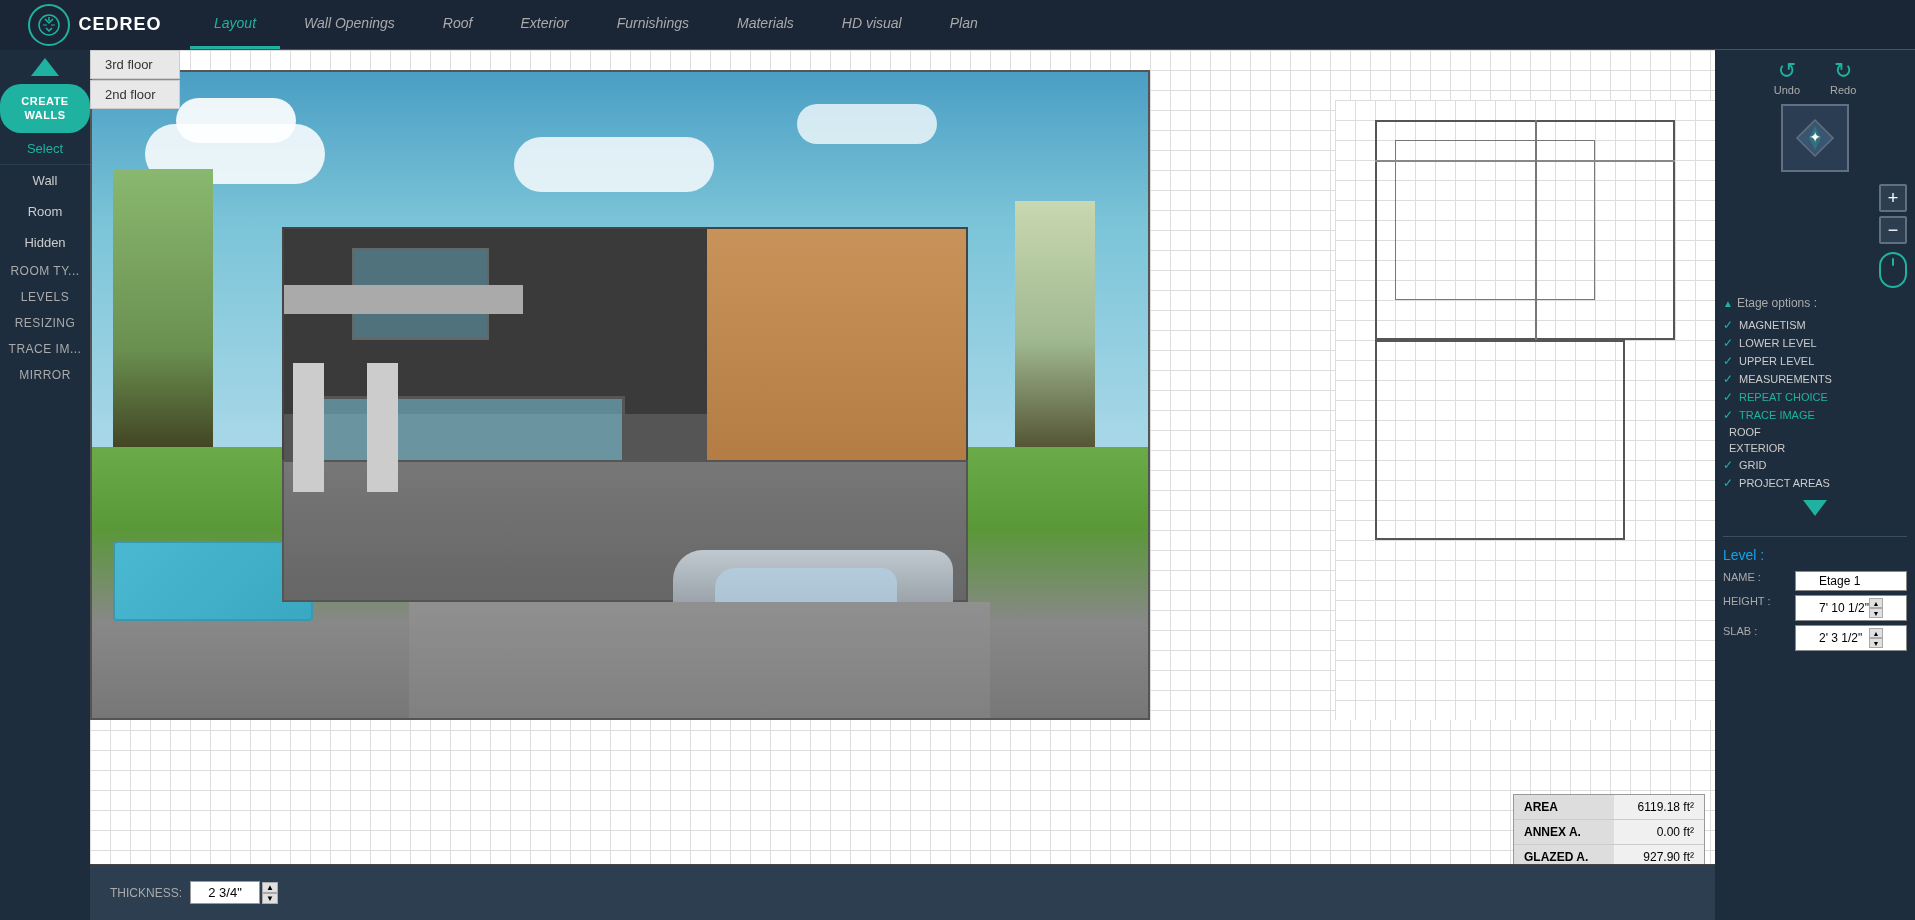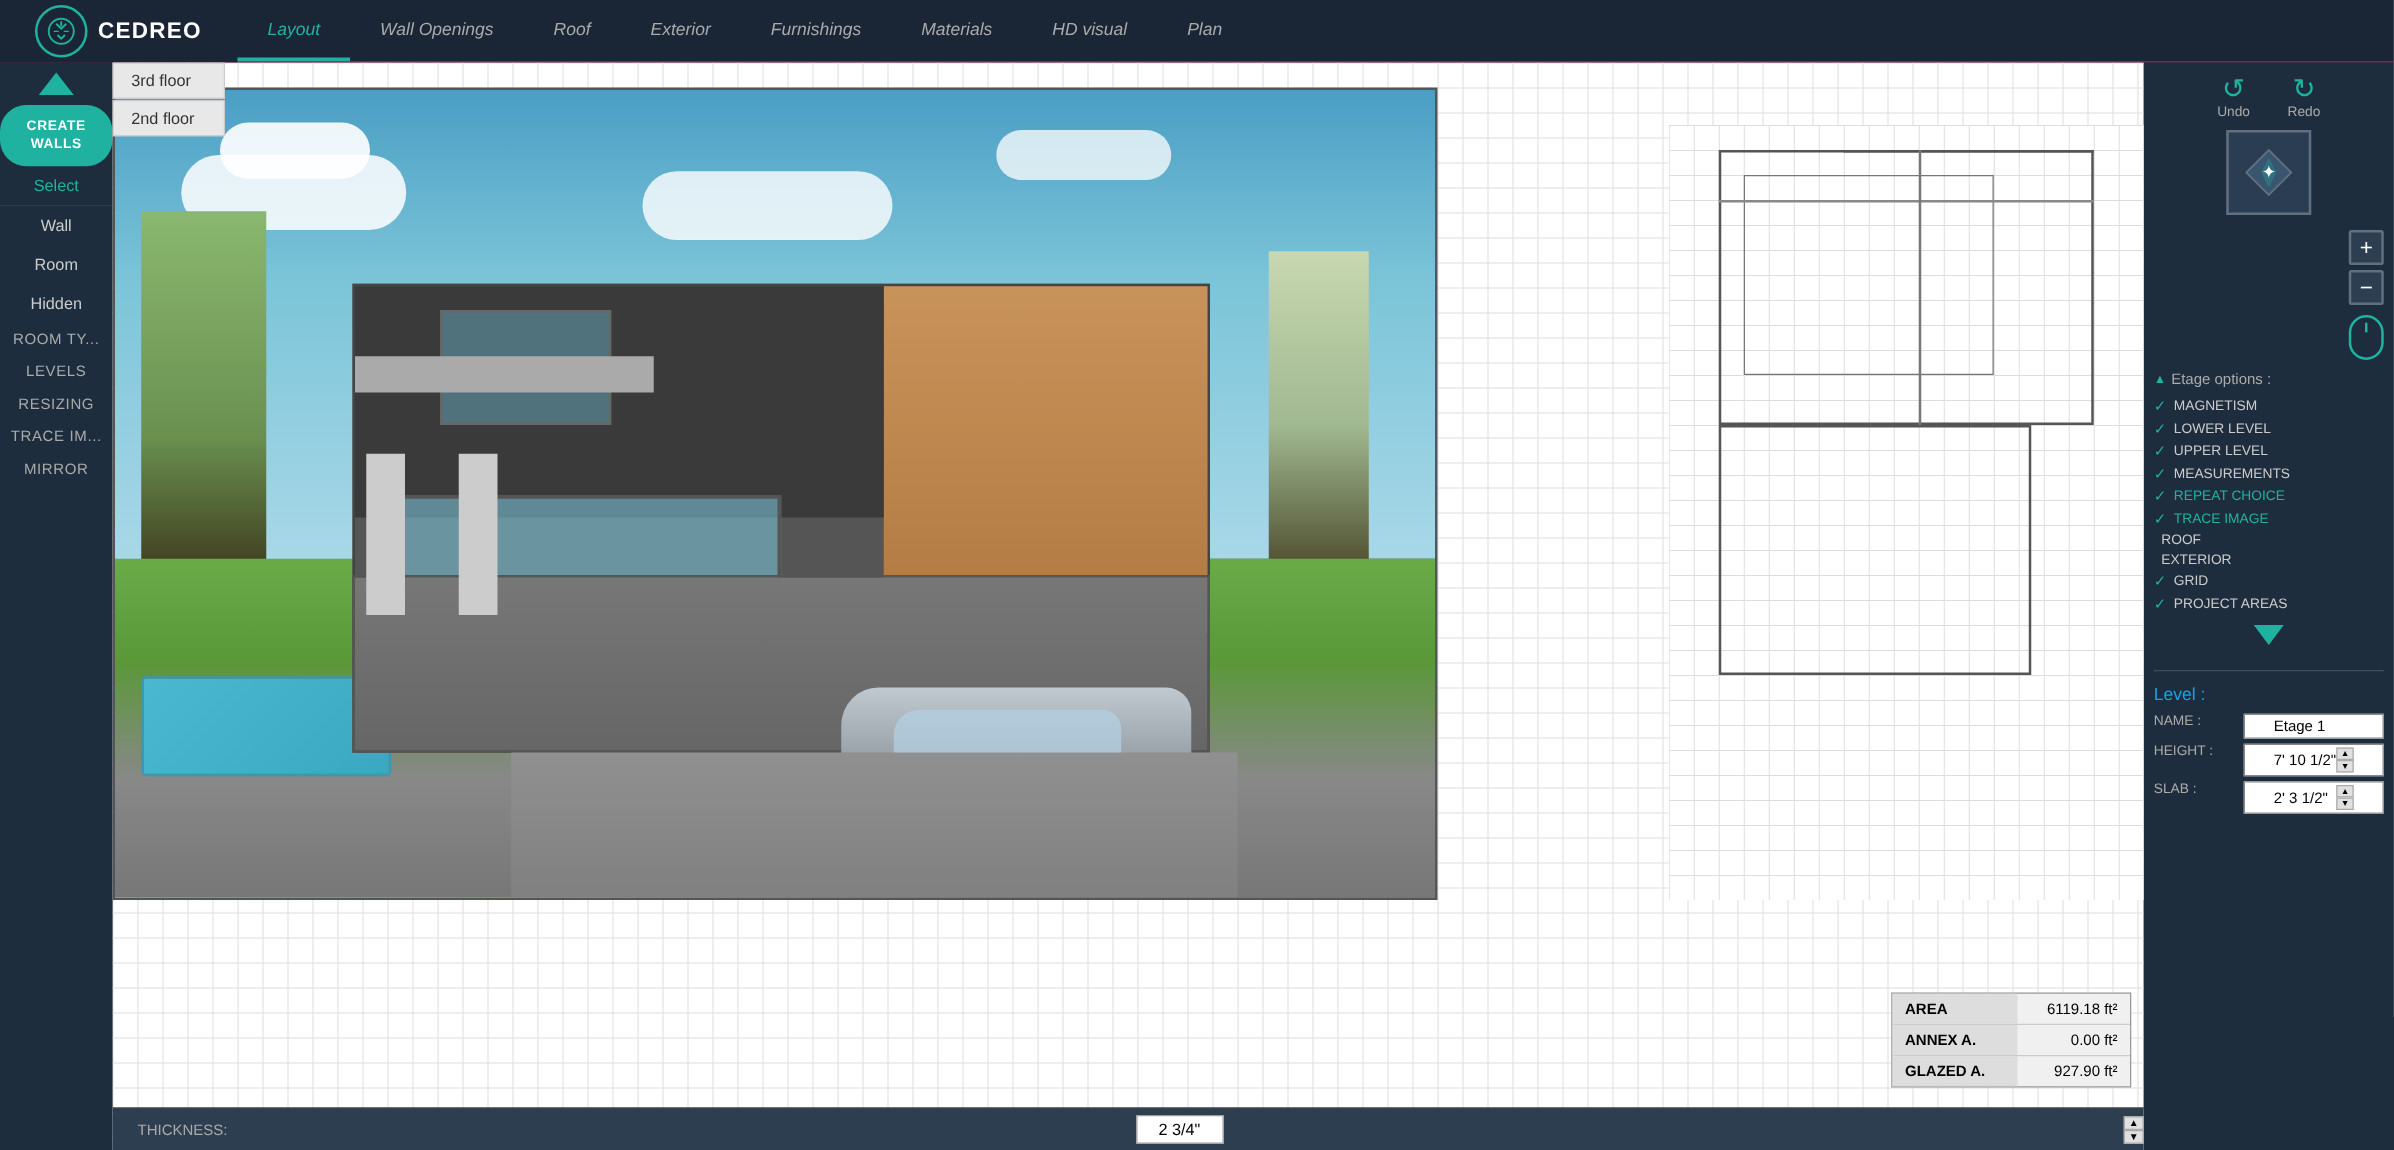--- a/index.html
+++ b/index.html
@@ -86,24 +86,23 @@
 
     
     .photo-area {
       position: absolute; top: 20px; left: 0; width: 1060px; height: 650px;
       background: linear-gradient(135deg, #87CEEB 0%, #98D8E8 30%, #6ab04c 60%, #2d3436 80%);
       overflow: hidden; border: 2px solid #555; z-index: 5;
     }
 
     
     .thickness-bar {
-      position: absolute; bottom: 0; left: 0; right: 0; height: 34px;
+      position: absolute; bottom: 0; left: 0; right: 0; height: 56px;
       background: #2c3e50; display: flex; align-items: center; padding-left: 20px;
       border-top: 1px solid #444;
-      justify-content: space-between;
     }
     .thickness-label { color: #aaa; font-size: 12px; margin-right: 8px; }
     .thickness-input {
       background: white; border: 1px solid #999; padding: 3px 6px;
       font-size: 13px; width: 70px; text-align: center;
     }
     .thickness-spinner { display: flex; flex-direction: column; margin-left: 2px; }
     .spin-btn { background: #e0e0e0; border: 1px solid #aaa; width: 16px; height: 11px; cursor: pointer; font-size: 8px; display: flex; align-items: center; justify-content: center; }
 
     

